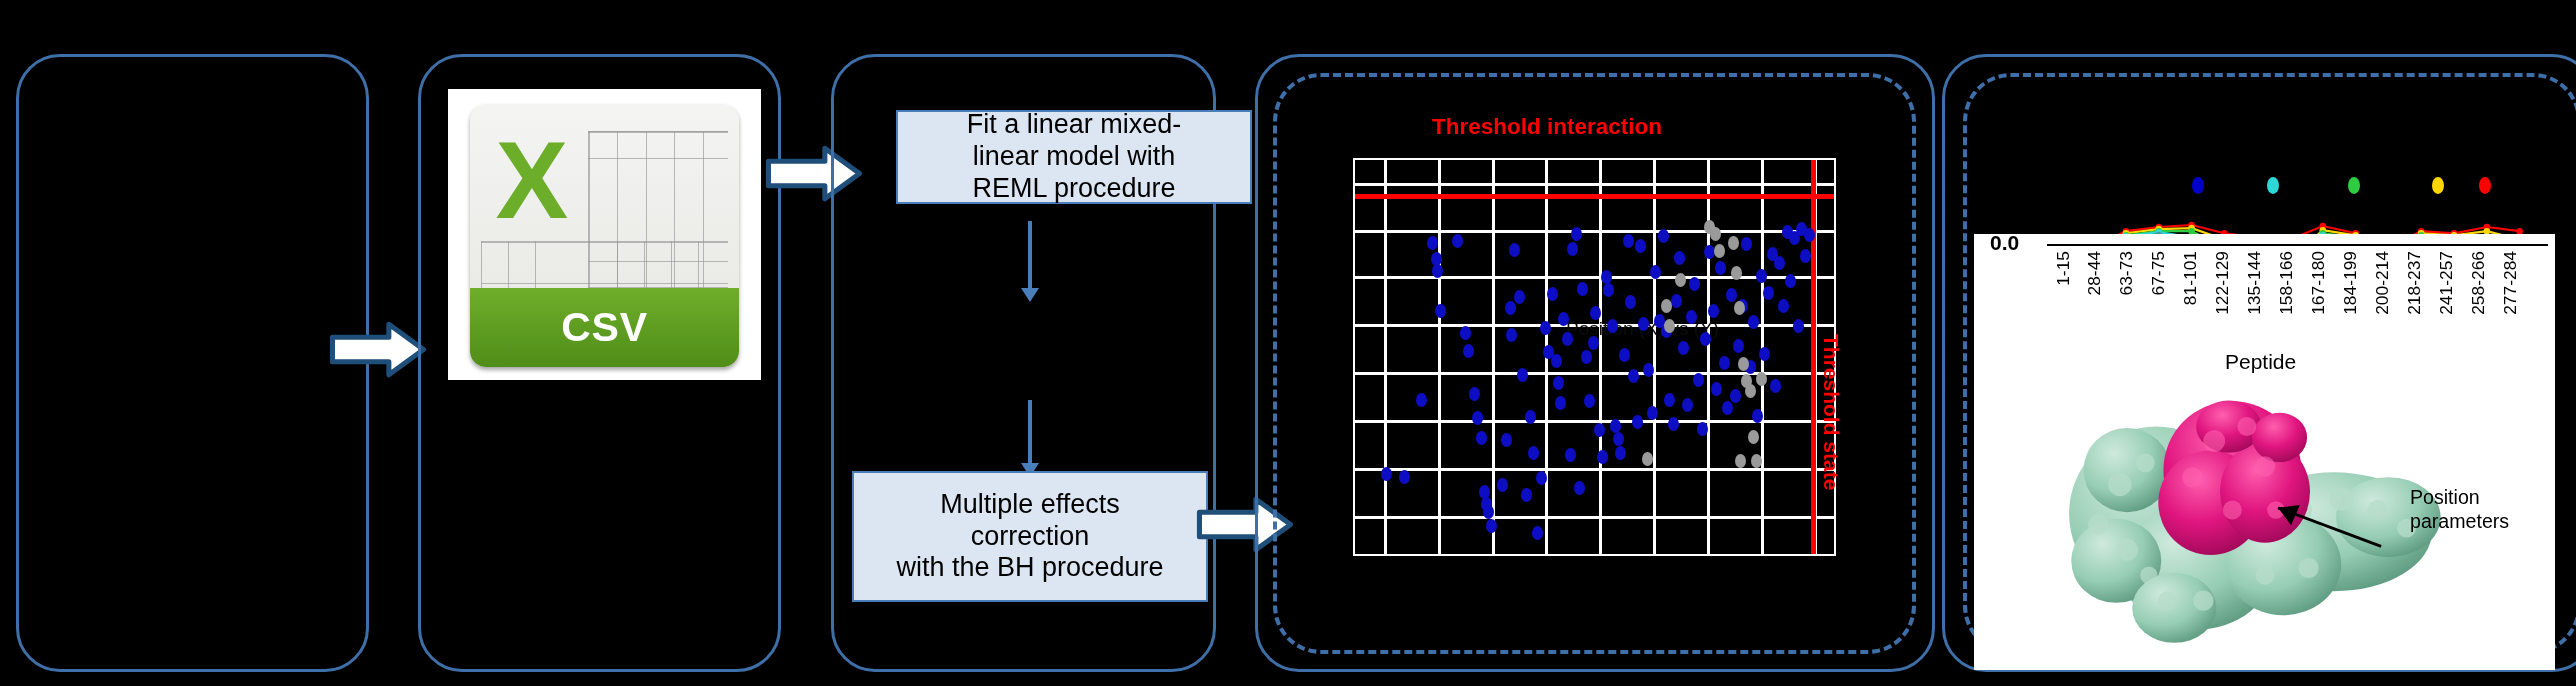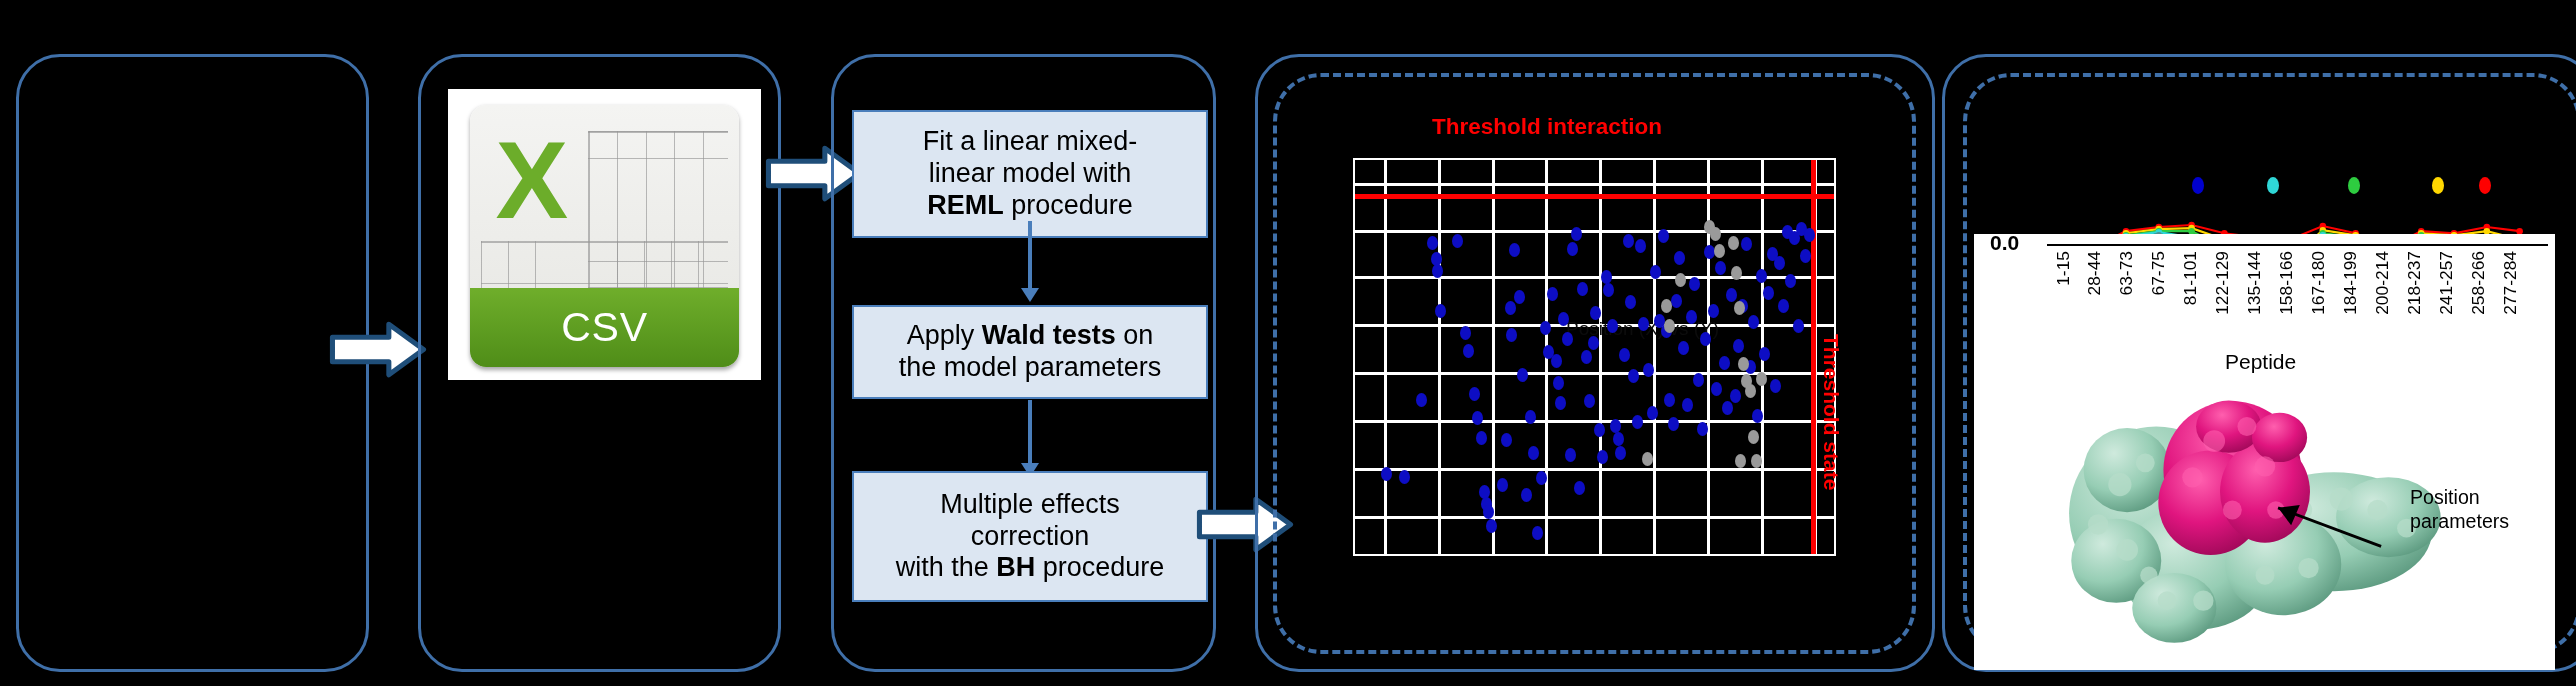--- a/index.html
+++ b/index.html
@@ -12,21 +12,21 @@
 
   
   .block-arrow{position:absolute;}
   .block-arrow svg{display:block;overflow:visible;}
 
   
   .procbox{position:absolute;background:#dce6f2;border:2.2px solid #4a7ebb;box-sizing:border-box;
            display:flex;align-items:center;justify-content:center;text-align:center;
            color:#000;font-family:"Liberation Sans",sans-serif;}
   .procbox .t{line-height:1.18;font-size:27px;padding:0 5.8px;}
-  .procbox b{font-weight:bold;}
+  .procbox b{font-weight:normal;}
 
   
   .vconn{position:absolute;}
   .vconn .stem{position:absolute;left:50%;top:0;width:4.4px;margin-left:-2.2px;background:#4a7ebb;}
   .vconn .head{position:absolute;left:50%;margin-left:-9.4px;width:0;height:0;
                border-left:9.4px solid transparent;border-right:9.4px solid transparent;
                border-top:14.5px solid #4a7ebb;}
 
   
   .csv-card{position:absolute;background:#ffffff;box-sizing:border-box;}
@@ -42,21 +42,21 @@
             background:
               repeating-linear-gradient(to right, rgba(150,150,150,.65) 0 0.7px, transparent 0.7px 11%),
               repeating-linear-gradient(to bottom, rgba(150,150,150,.65) 0 0.7px, transparent 0.7px 45%);
             border-top:0.7px solid rgba(150,150,150,.65);}
   .csv-x{position:absolute;left:5%;top:6%;width:36%;height:46%;
          color:#6cad2a;font-weight:bold;font-size:109px;line-height:.95;
          font-family:"Liberation Sans",sans-serif;display:flex;align-items:center;justify-content:center;}
   .csv-band{position:absolute;left:0;right:0;bottom:0;height:30%;
             background:linear-gradient(#6fae2b,#4f8d18);
             display:flex;align-items:center;justify-content:center;}
-  .csv-band span{color:#fff;font-weight:normal;font-size:41px;letter-spacing:0.7px;
+  .csv-band span{color:#fff;font-weight:bold;font-size:41px;letter-spacing:0.7px;
                  font-family:"Liberation Sans",sans-serif;}
 
   
   .scat-wrap{position:absolute;}
   .scat-title{position:absolute;color:#ff0000;font-size:22.5px;font-weight:bold;white-space:nowrap;
               font-family:"Liberation Sans",sans-serif;}
   .scat-plot{position:absolute;background:#000;
              border:2.2px solid #ffffff;box-sizing:border-box;}
   .gridv,.gridh{position:absolute;background:#ffffff;}
   .gridv{width:2.9px;top:0;bottom:0;}
@@ -109,39 +109,33 @@
   </div>
 
   <div class="block-arrow" style="left:767px;top:145px;width:94px;height:57px;">
     <svg width="94" height="57" viewBox="0 0 130 78">
       <polygon points="2,22 80,22 80,4 128,39 80,74 80,56 2,56" fill="#ffffff" stroke="#1f4e79" stroke-width="7" stroke-linejoin="round"></polygon>
     </svg>
   </div>
 
   <div class="panel" style="left:831px;top:54px;width:385px;height:618px;"></div>
 
-  <div class="procbox" style="left:852px;top:110px;width:356px;height:128px;">
+  <div class="procbox" style="left:896px;top:110px;width:356px;height:94px;">
     <div class="t">
       <span>Fit a linear mixed-</span><br>
       <span>linear model with</span><br>
       <b>REML</b><span> procedure</span>
     </div>
   </div>
 
   <div class="vconn" style="left:852px;top:221px;width:356px;height:83px;">
     <div class="stem" style="height:68px;"></div>
     <div class="head" style="top:67px;"></div>
   </div>
 
-  <div class="procbox" style="left:852px;top:305px;width:356px;height:94px;">
-    <div class="t">
-      <span>Apply </span><b>Wald tests</b><span> on</span><br>
-      <span>the model parameters</span>
-    </div>
-  </div>
 
   <div class="vconn" style="left:852px;top:400px;width:356px;height:79px;">
     <div class="stem" style="height:64px;"></div>
     <div class="head" style="top:63px;"></div>
   </div>
 
   <div class="procbox" style="left:852px;top:471px;width:356px;height:131px;">
     <div class="t">
       <span>Multiple effects</span><br>
       <span>correction</span><br>

